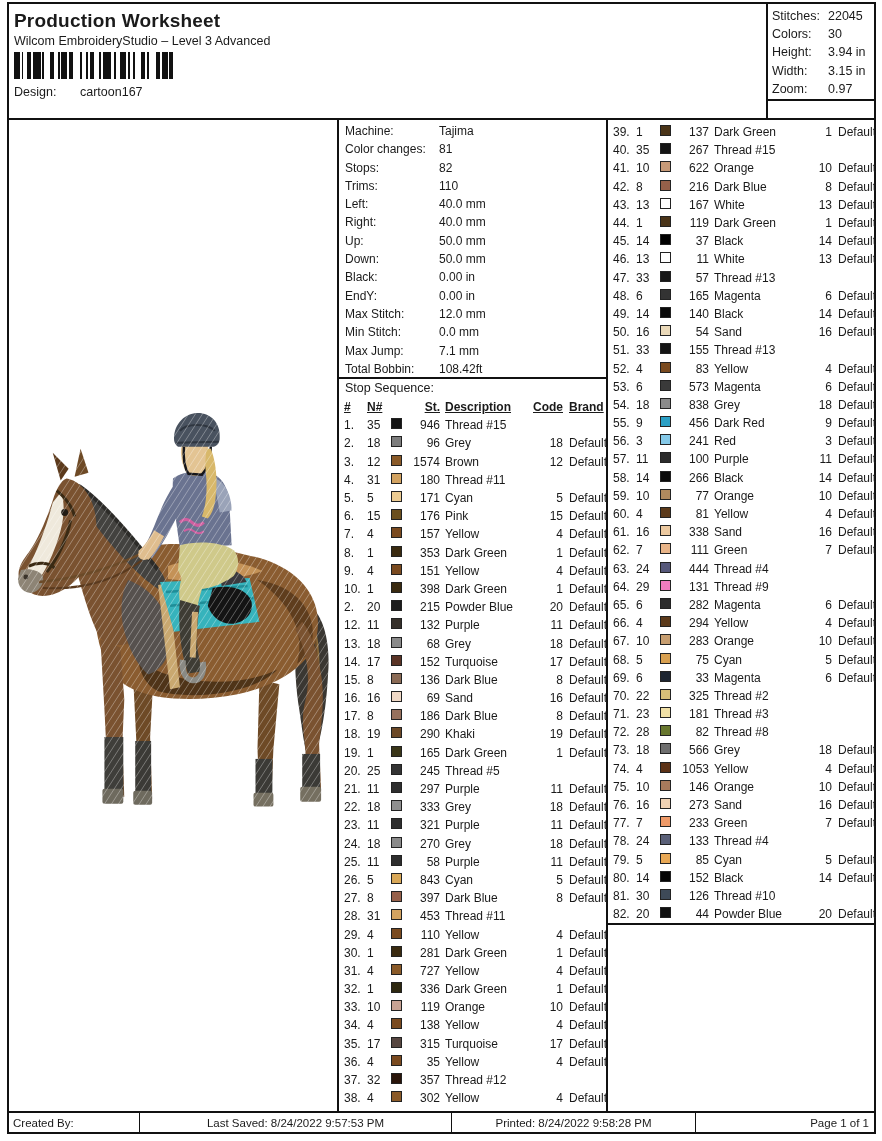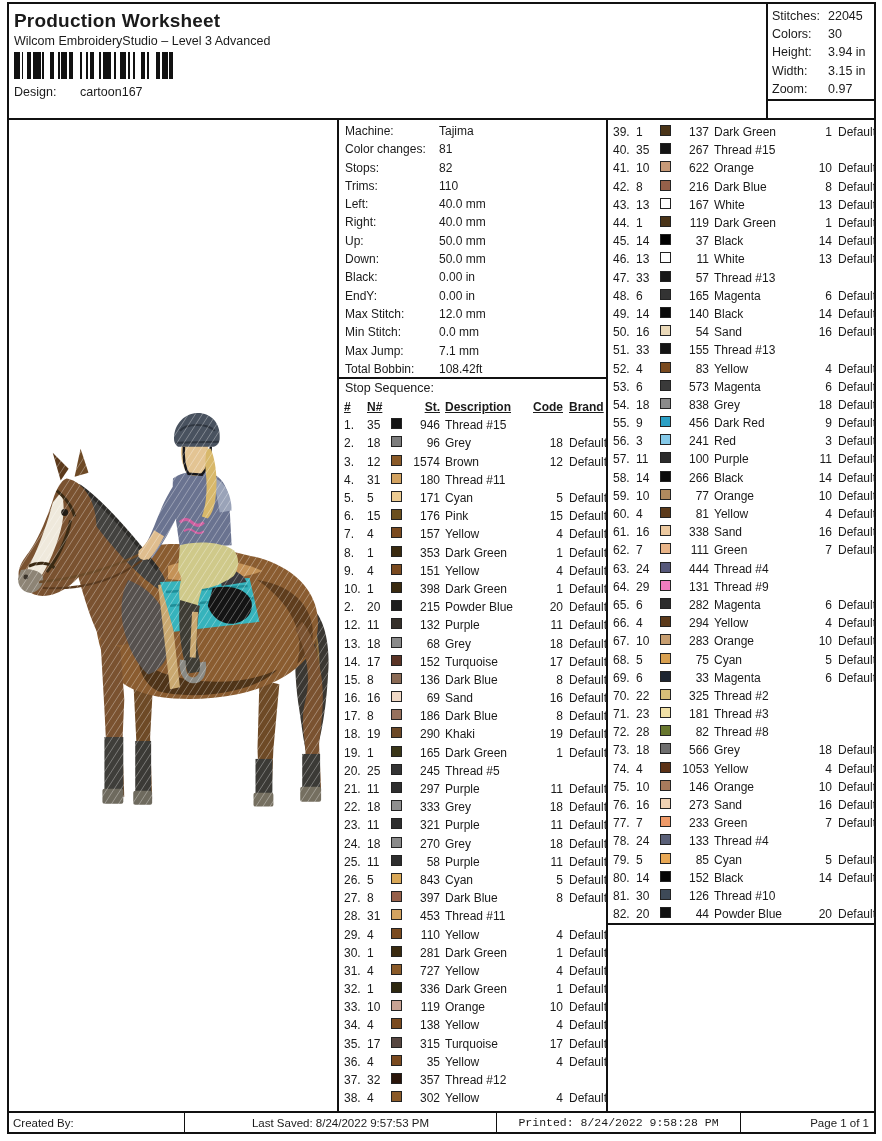--- a/index.html
+++ b/index.html
@@ -32,23 +32,23 @@
   .srow{display:grid;grid-template-columns:23px 24px 17px 37px 88px 33px 1fr;align-items:center;height:18.2px;font-size:12px;padding-left:5px;white-space:nowrap;}
   .c-st{text-align:right;padding-right:5px;}
   .c-code{text-align:right;padding-right:3px;}
   .c-brand{padding-left:3px;}
   .swatch{width:11px;height:11px;border:1px solid #222;box-sizing:border-box;display:inline-block;}
   .right-panel{flex:1;display:flex;flex-direction:column;}
   .right-table{height:805px;flex:none;border-bottom:2px solid #111;box-sizing:border-box;padding-top:3px;}
   
   .footer-row{height:19px;flex:none;border-top:2px solid #111;display:flex;font-size:11.5px;align-items:center;}
   .fcell{height:100%;display:flex;align-items:center;box-sizing:border-box;}
-  .f1{width:176px;border-right:1.5px solid #111;padding-left:4px;}
+  .f1{width:131px;border-right:1.5px solid #111;padding-left:4px;}
   .f2{width:312px;border-right:1.5px solid #111;justify-content:center;}
-  .f3{width:244px;border-right:1.5px solid #111;justify-content:center;font-family:Liberation Mono, monospace;}
+  .f3{width:244px;border-right:1.5px solid #111;justify-content:center;}
   .f4{flex:1;justify-content:flex-end;padding-right:5px;}
 </style>
 </head>
 <body>
 
 <div class="page">
 
   <div class="header-row">
     <div class="header-left">
       <div class="title">Production Worksheet</div>

